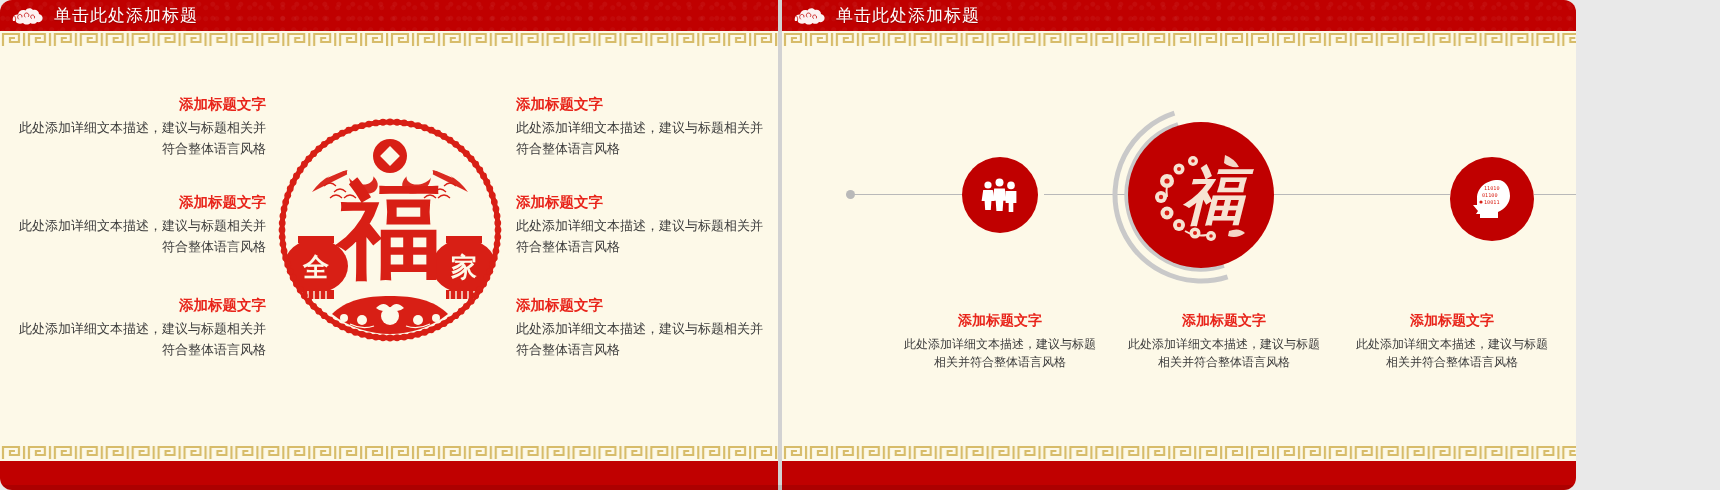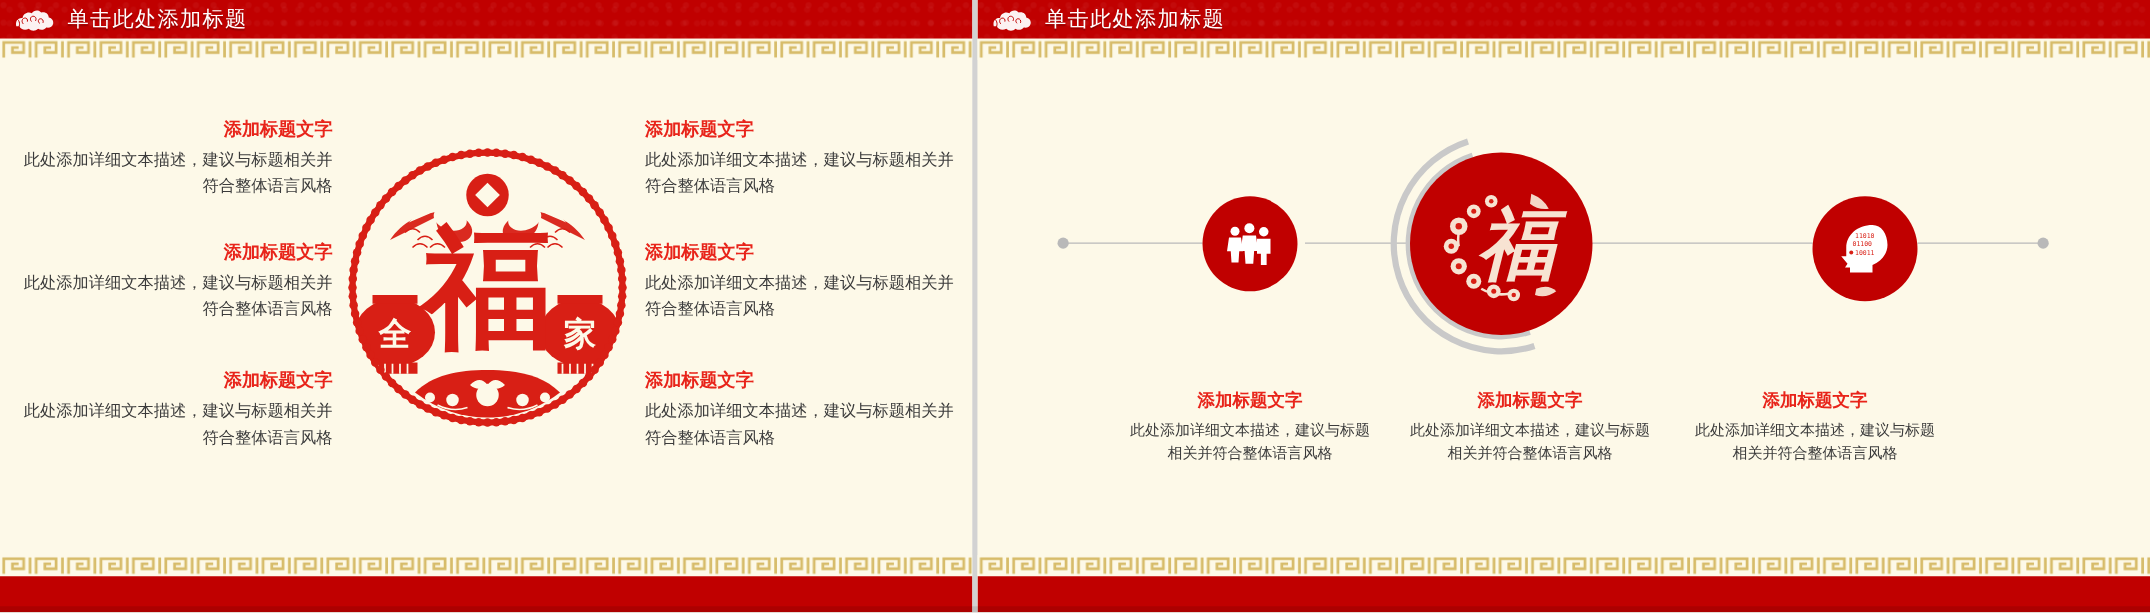--- a/index.html
+++ b/index.html
@@ -1,17 +1,17 @@
 <!DOCTYPE html>
 <html><head>
 <meta charset="utf-8">
 <style>
   html,body{margin:0;padding:0;background:#e9e9e9;}
   body{font-family:"Liberation Sans","DejaVu Sans",sans-serif;}
-  .stage{position:relative;width:1720px;height:490px;background:#dcdcdc;overflow:hidden;}
+  .stage{position:relative;width:1576px;height:490px;background:#dcdcdc;overflow:hidden;border-radius:12px;}
 
   .slide{position:absolute;top:0;height:490px;background:#fdf9e8;overflow:hidden;}
   .slide-left{left:0;width:778px;}
   .slide-right{left:782px;width:938px;}
   .gutter{position:absolute;left:778px;top:0;width:4px;height:490px;background:#d2d2d2;}
 
   
   .hdr{position:absolute;left:0;top:0;width:100%;height:31px;background:#c00000;
        background-image:radial-gradient(circle at 20% 30%, rgba(255,255,255,.045) 0 2px, transparent 3px),
                         radial-gradient(circle at 70% 70%, rgba(255,255,255,.035) 0 2px, transparent 3px);

